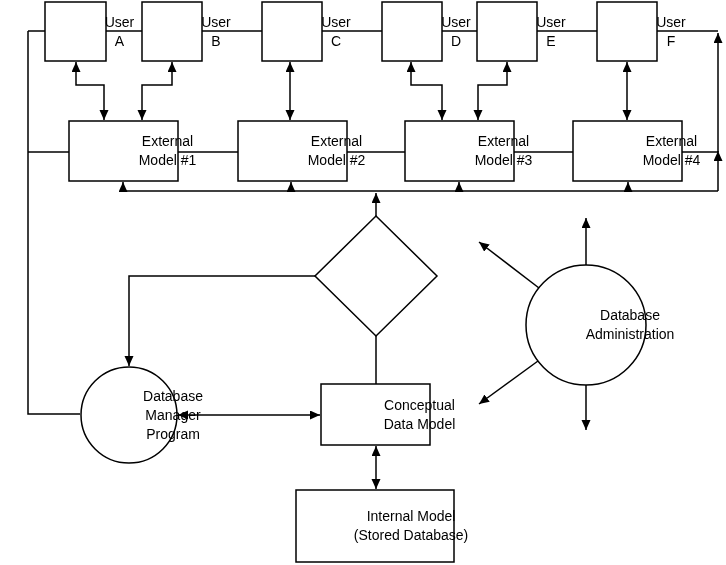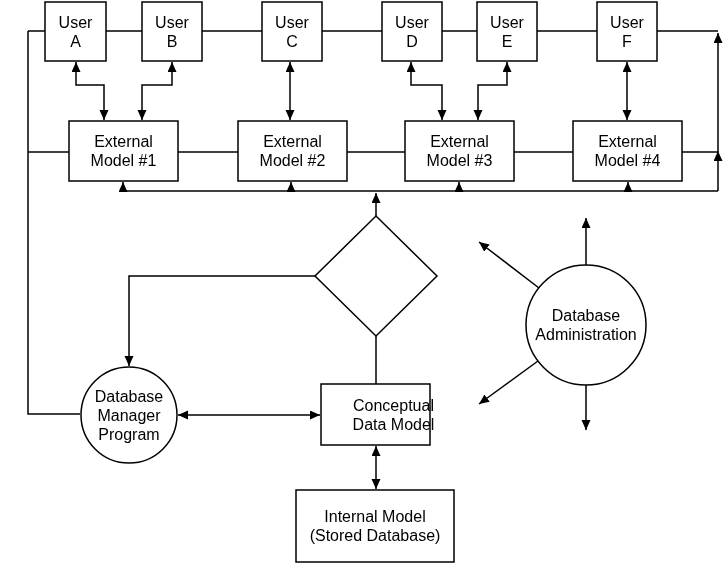--- a/index.html
+++ b/index.html
@@ -12,24 +12,25 @@
     overflow: hidden;
   }
   .stage svg { position: absolute; left: 0; top: 0; }
   .label {
     position: absolute;
     display: flex;
     align-items: center;
     justify-content: center;
     text-align: center;
     white-space: pre-line;
-    font-size: 16px;
+    font-size: 14px;
     line-height: 19px;
     color: #000000;
     pointer-events: none;
+    padding-left: 44px;
   }
 </style>
 </head>
 <body>
 
 <div class="stage">
 
   <svg width="726" height="565" viewBox="0 0 726 565">
     <defs>
       <marker id="arr" markerUnits="userSpaceOnUse" markerWidth="11" markerHeight="10" refX="10" refY="4.5" orient="auto-start-reverse">
@@ -119,19 +120,19 @@
 Model #4</div>
 
 
   <div class="label" style="left:511px; top:295px; width:150px; height:60px;">Database
 Administration</div>
 
   <div class="label" style="left:69px; top:385px; width:120px; height:60px;">Database
 Manager
 Program</div>
 
-  <div class="label" style="left:321px; top:384px; width:109px; height:61px;margin-left:18px;">Conceptual
+  <div class="label" style="left:321px; top:384px; width:109px; height:61px;">Conceptual
 Data Model</div>
 
-  <div class="label" style="left:296px; top:490px; width:158px; height:72px;border-radius:32px;">Internal Model
+  <div class="label" style="left:288px; top:490px; width:158px; height:72px;border-radius:32px;">Internal Model
 (Stored Database)</div>
 
 </div>
 
 </body></html>

